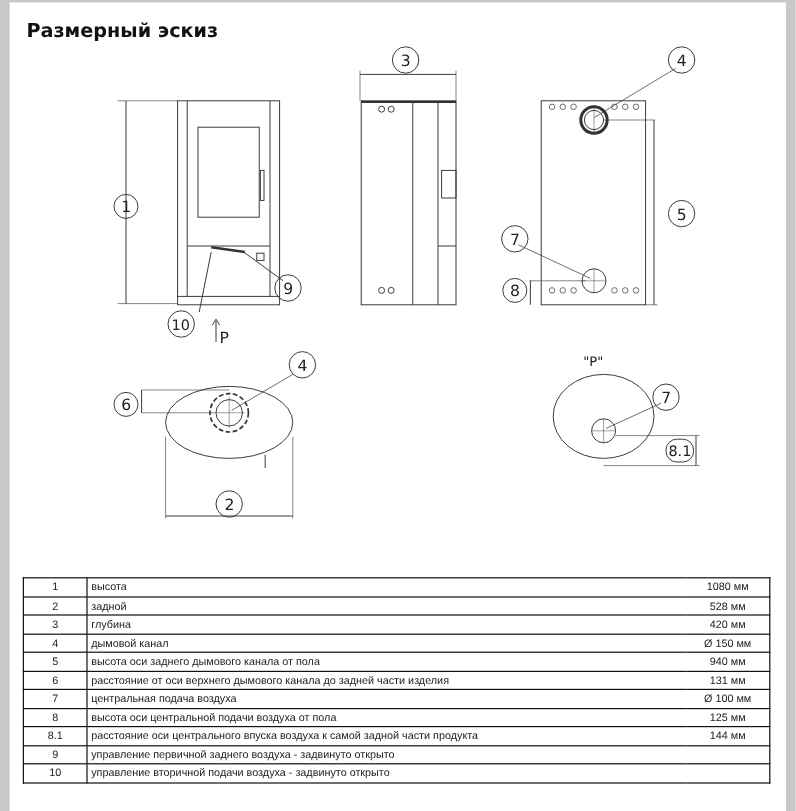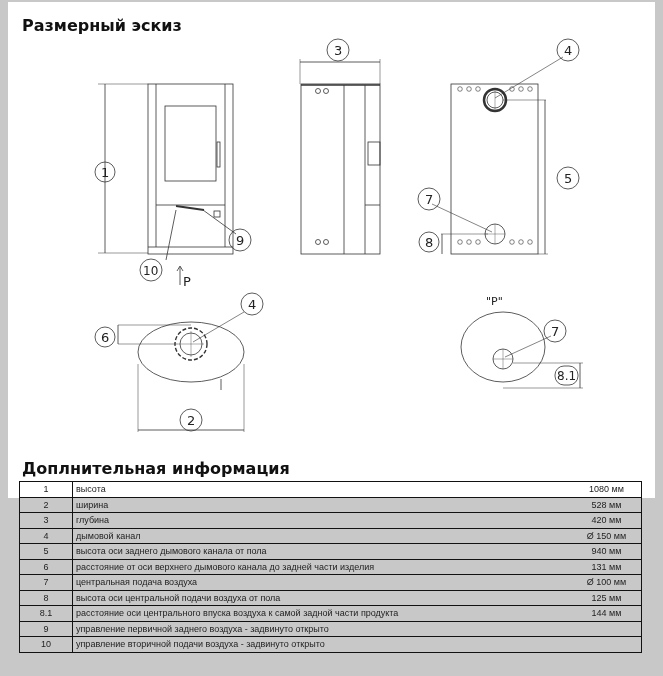--- a/index.html
+++ b/index.html
@@ -1,17 +1,17 @@
 <!DOCTYPE html>
 <html><head>
 <meta charset="utf-8">
 <style>
   html,body{margin:0;padding:0;}
   body{width:663px;height:676px;background:#c8c8c8;position:relative;overflow:hidden;font-family:"DejaVu Sans",sans-serif;}
-  .page{position:absolute;left:8px;top:2px;width:647px;height:496px;background:#fff;}
+  .page{position:absolute;left:8px;top:2px;width:647px;height:674px;background:#fff;}
   .h1{position:absolute;left:14px;top:14px;font-size:16px;font-weight:bold;color:#111;}
   .h2{position:absolute;left:14px;top:457px;font-size:16px;font-weight:bold;color:#111;}
   svg.draw{position:absolute;left:0;top:0;}
   .wm{position:absolute;left:278px;top:325px;font-family:"Liberation Sans",sans-serif;font-size:19px;letter-spacing:-0.5px;}
   .wm .a{color:#f2a787;} .wm .b{color:#c9c9c9;}
   table{position:absolute;left:11px;top:479px;width:623px;border-collapse:collapse;font-family:"Liberation Sans",sans-serif;font-size:9px;color:#222;}
   td{border:1px solid #111;height:14.5px;padding:0 3px;}
   td.n{width:46px;text-align:center;}
   td.v{text-align:center;border-left:none;}
   td.d{border-right:none;}
@@ -140,32 +140,31 @@
       <text x="543" y="334" font-size="13" fill="#222" stroke="none">7</text>
       <line x1="505" y1="361" x2="575" y2="361" stroke-width="0.5"></line>
       <line x1="495" y1="386" x2="575" y2="386" stroke-width="0.5"></line>
       <line x1="572" y1="361" x2="572" y2="386"></line>
       <rect x="547" y="364" width="23" height="19" rx="9"></rect>
       <text x="549" y="378" font-size="12" fill="#222" stroke="none">8.1</text>
     </g>
   </svg>
 
 
-  <div class="h2">Доплнительная информация</div>
 
   <table>
     <tbody>
       <tr>
           <td class="n">1</td>
           <td class="d">высота</td>
           <td class="v">1080 мм</td>
         </tr>
       <tr>
           <td class="n">2</td>
-          <td class="d">ширина</td>
+          <td class="d">задной</td>
           <td class="v">528 мм</td>
         </tr>
       <tr>
           <td class="n">3</td>
           <td class="d">глубина</td>
           <td class="v">420 мм</td>
         </tr>
       <tr>
           <td class="n">4</td>
           <td class="d">дымовой канал</td>

